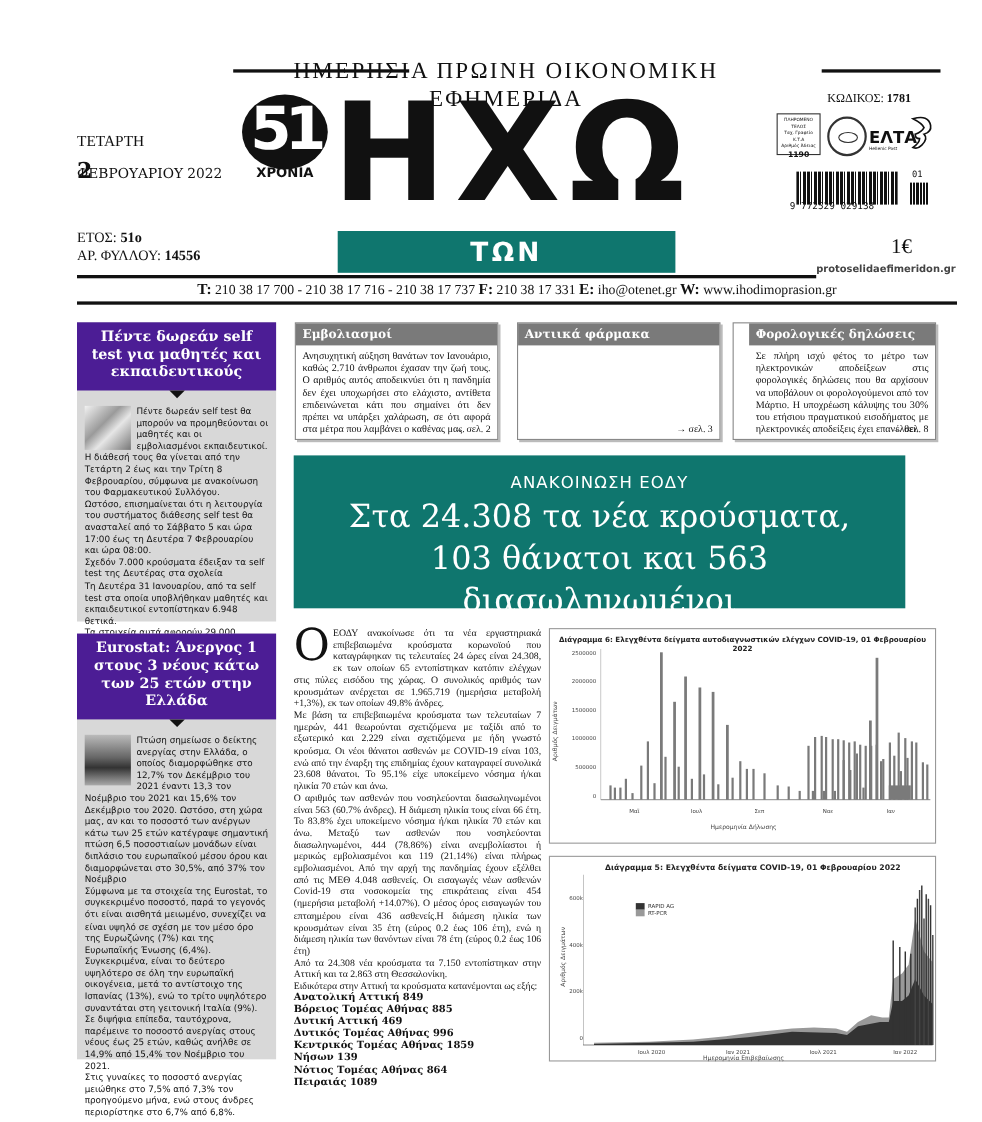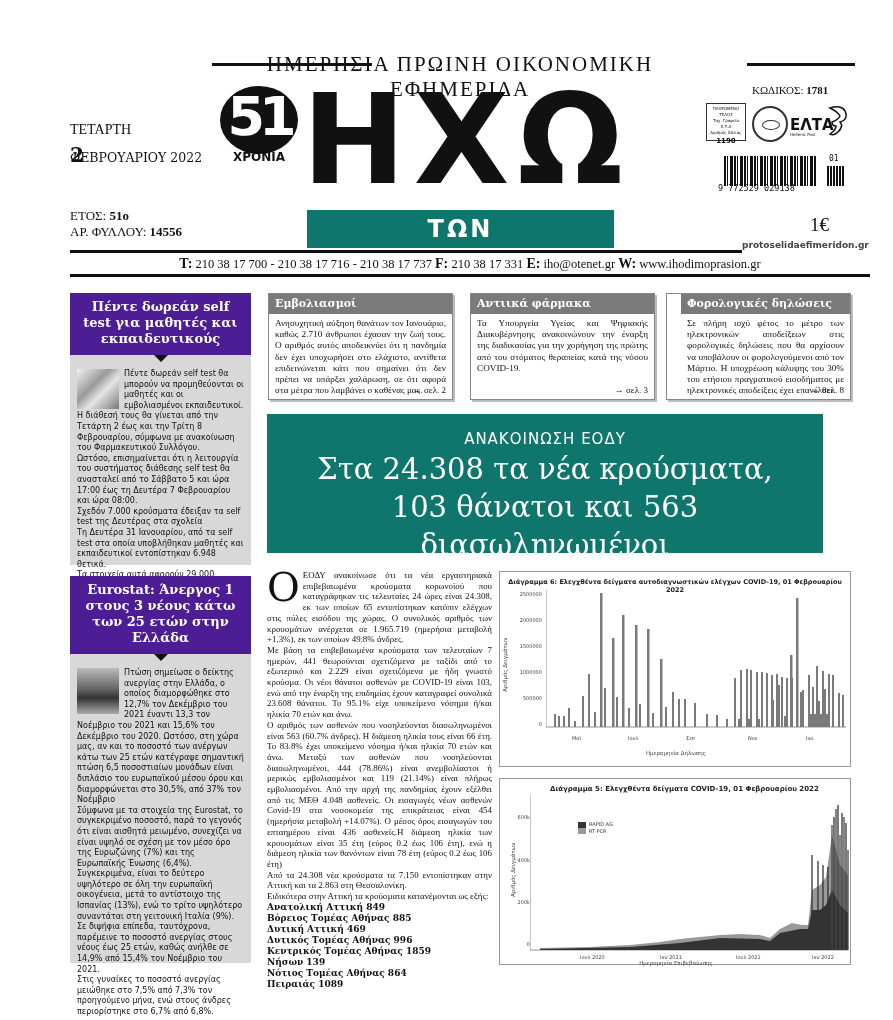--- a/index.html
+++ b/index.html
@@ -170,21 +170,20 @@
   </div>
 </div>
 
 <div class="abs fbox" style="left:268px;">
   <div class="fhead">Εμβολιασμοί</div>
   <div class="fbody">Ανησυχητική αύξηση θανάτων τον Ιανουάριο, καθώς 2.710 άνθρωποι έχασαν την ζωή τους. Ο αριθμός αυτός αποδεικνύει ότι η πανδημία δεν έχει υποχωρήσει στο ελάχιστο, αντίθετα επιδεινώνεται κάτι που σημαίνει ότι δεν πρέπει να υπάρξει χαλάρωση, σε ότι αφορά στα μέτρα που λαμβάνει ο καθένας μας.</div>
   <div class="fref">→ σελ. 2</div>
 </div>
 <div class="abs fbox" style="left:470px;">
   <div class="fhead">Αντιικά φάρμακα</div>
-  <div class="fbody">Τα Υπουργεία Υγείας και Ψηφιακής Διακυβέρνησης ανακοινώνουν την έναρξη της διαδικασίας για την χορήγηση της πρώτης από του στόματος θεραπείας κατά της νόσου COVID-19.</div>
   <div class="fref">→ σελ. 3</div>
 </div>
 <div class="abs fbox" style="left:666px;padding-left:14px;">
   <div class="fhead">Φορολογικές δηλώσεις</div>
   <div class="fbody">Σε πλήρη ισχύ φέτος το μέτρο των ηλεκτρονικών αποδείξεων στις φορολογικές δηλώσεις που θα αρχίσουν να υποβάλουν οι φορολογούμενοι από τον Μάρτιο. Η υποχρέωση κάλυψης του 30% του ετήσιου πραγματικού εισοδήματος με ηλεκτρονικές αποδείξεις έχει επανέλθει.</div>
   <div class="fref">→ σελ. 8</div>
 </div>
 
 <div class="abs headline">
   <div class="kicker">ΑΝΑΚΟΙΝΩΣΗ ΕΟΔΥ</div>

